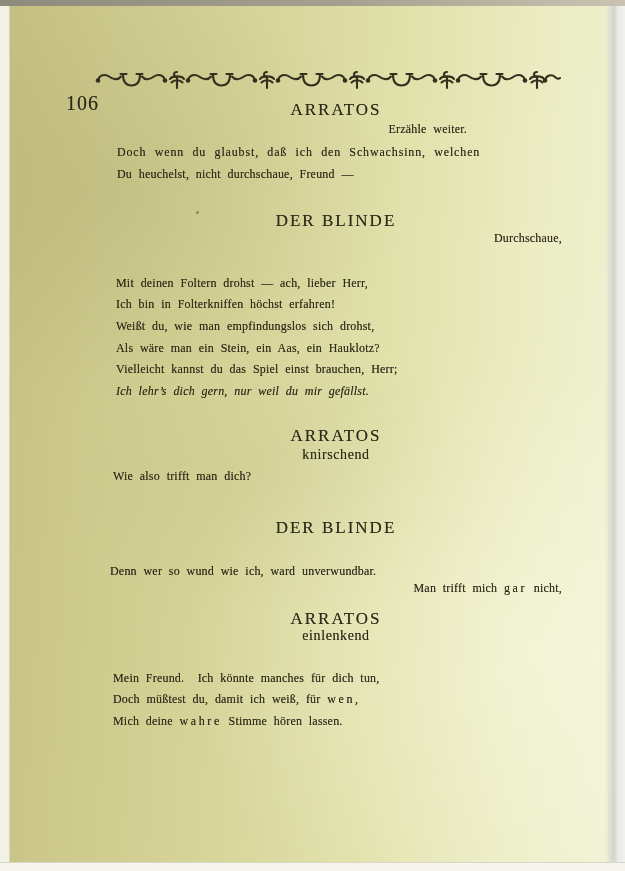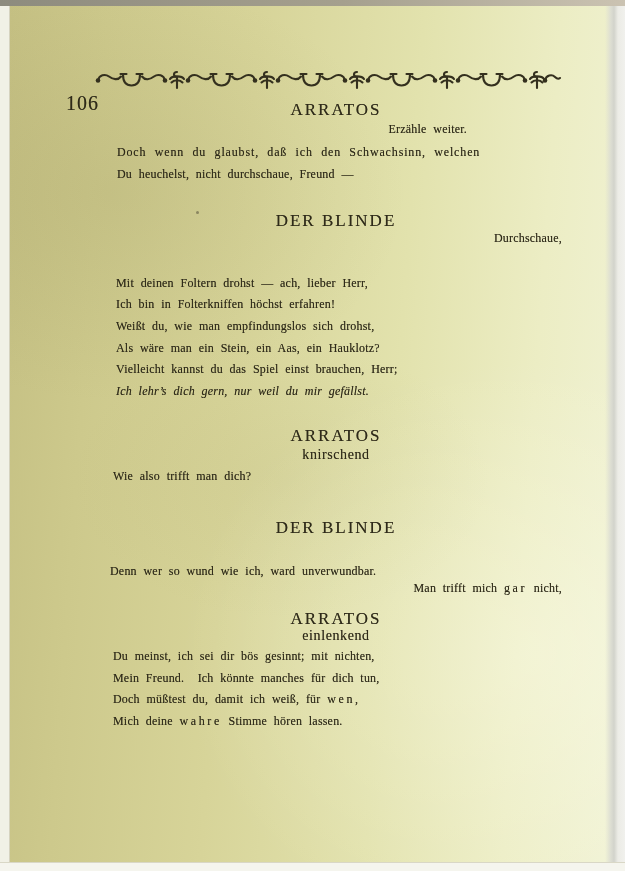--- a/index.html
+++ b/index.html
@@ -104,21 +104,20 @@
     <div class="speaker ink" style="top:426px;">ARRATOS</div>
     <div class="direction ink" style="top:447px;">knirschend</div>
     <div class="vline ink" style="top:469px;left:3px;">Wie also trifft man dich?</div>
 
     <div class="speaker ink" style="top:518px;">DER BLINDE</div>
     <div class="vline cue ink" style="top:542px;margin-top:39px;"><span>Man trifft mich </span><span class="sperr">gar</span><span> nicht,</span></div>
     <div class="vline ink" style="top:564px;left:0px;">Denn wer so wund wie ich, ward unverwundbar.</div>
 
     <div class="speaker ink" style="top:609px;">ARRATOS</div>
     <div class="direction ink" style="top:628px;">einlenkend</div>
-    <div class="vline ink" style="top:649px;left:3px;">Du meinst, ich sei dir bös gesinnt; mit nichten,</div>
     <div class="vline ink" style="top:671px;left:3px;">Mein Freund.  Ich könnte manches für dich tun,</div>
     <div class="vline ink" style="top:692px;left:3px;"><span>Doch müßtest du, damit ich weiß, für </span><span class="sperr">wen</span><span>,</span></div>
     <div class="vline ink" style="top:714px;left:3px;"><span>Mich deine </span><span class="sperr">wahre</span><span> Stimme hören lassen.</span></div>
 
   </div>
 
   <div class="edge-left"></div>
   <div class="edge-right"></div>
   <div class="edge-bottom"></div>
   <div class="edge-top"></div>

